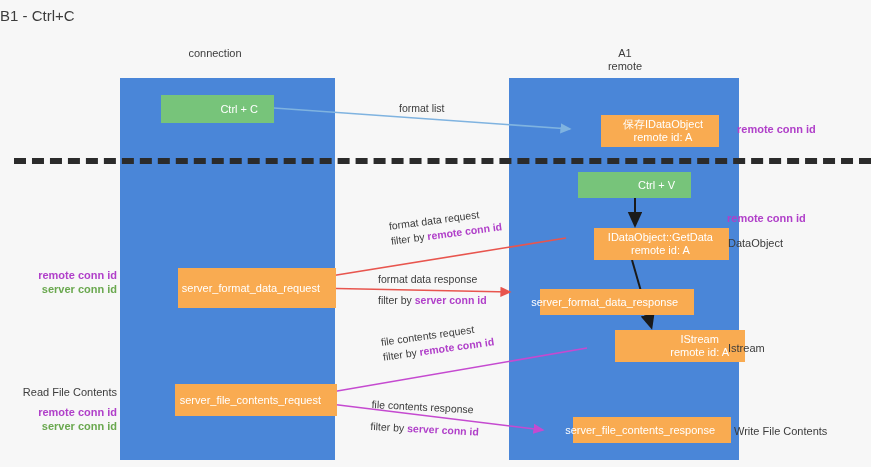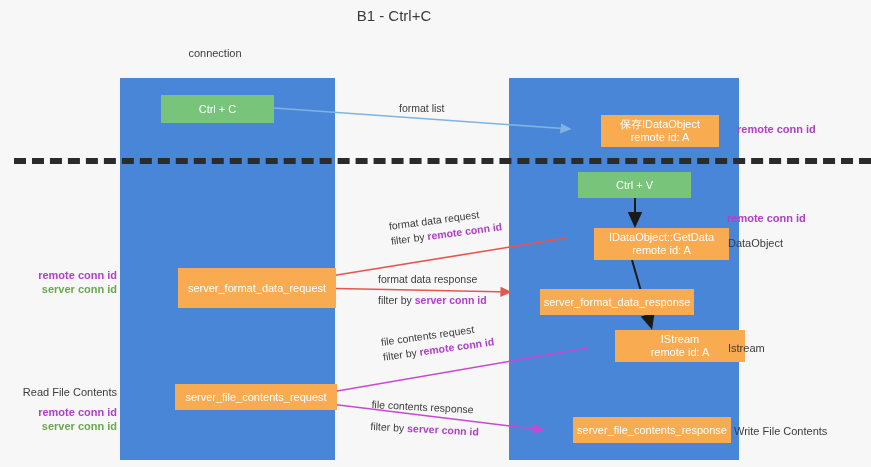--- a/index.html
+++ b/index.html
@@ -7,21 +7,21 @@
     width:871px;height:467px;position:relative;overflow:hidden;
     background:#f7f7f7;
     font-family:"Liberation Sans","DejaVu Sans",sans-serif;
     color:#3c3c3c;
   }
   #stage{position:absolute;left:0;top:0;width:871px;height:467px;}
   .abs{position:absolute;}
 
   
   #title{
-    left:0;top:6px;width:788px;text-align:center;
+    left:0;top:6px;width:788px;
     font-size:15px;line-height:20px;color:#3c3c3c;
   }
 
   
   .lane-head{
     text-align:center;font-size:11px;line-height:13px;color:#3c3c3c;
   }
   #head-b1{left:145px;top:47px;width:140px;}
   #head-a1{left:545px;top:47px;width:160px;}
 
@@ -32,36 +32,36 @@
 
   
   #divider{
     left:14px;top:158px;width:857px;height:0;
     border-top:6px dashed #2b2b2b;
   }
 
   
   .box{
     box-sizing:border-box;
-    display:flex;align-items:center;justify-content:center;
+    display:flex;align-items:center;justify-content:flex-end;
     text-align:center;color:#ffffff;font-size:11px;line-height:13px;
-    padding:2px 4px;
+    padding:2px 16px;
   }
   .box.orange{background:#f9ab51;margin-left:26px;}
   .box.green{background:#77c47a;}
   .box .l2{display:block;}
 
   #box-ctrlc{left:161px;top:95px;width:113px;height:28px;}
   #box-idataobject{left:575px;top:115px;width:118px;height:32px;}
   #box-ctrlv{left:578px;top:172px;width:113px;height:26px;}
   #box-getdata{left:568px;top:228px;width:135px;height:32px;}
   #box-sfdreq{left:152px;top:268px;width:158px;height:40px;}
   #box-sfdresp{left:514px;top:289px;width:154px;height:26px;}
   #box-istream{left:589px;top:330px;width:130px;height:32px;}
-  #box-sfcreq{left:149px;top:384px;width:162px;height:26px;}
+  #box-sfcreq{left:149px;top:384px;width:162px;height:32px;}
   #box-sfcresp{left:547px;top:417px;width:158px;height:26px;}
 
   
   .side{font-size:11px;line-height:14px;}
   .purple{color:#b03fc9;font-weight:bold;}
   .green-t{color:#6aa84f;font-weight:bold;}
   .plain{color:#3c3c3c;}
 
   #lbl-remote-1{left:737px;top:122px;}
   #lbl-remote-2{left:727px;top:211px;}
@@ -120,20 +120,24 @@
     <path d="M632,260 L651,326" stroke="#1a1a1a" stroke-width="2" fill="none" marker-end="url(#ah-blk)"></path>
 
     <path d="M587,348 L314,395" stroke="#c54ad0" stroke-width="1.6" fill="none" marker-end="url(#ah-mag)"></path>
 
     <path d="M314,402 L543,430" stroke="#c54ad0" stroke-width="1.6" fill="none" marker-end="url(#ah-mag)"></path>
   </svg>
 
   <div class="abs lane-head" id="head-b1">
     <div>connection</div>
   </div>
+  <div class="abs lane-head" id="head-a1">
+    <div>A1</div>
+    <div>remote</div>
+  </div>
 
   <div class="abs" id="title">
     <div>B1 - Ctrl+C</div>
   </div>
 
   <div class="abs box green" id="box-ctrlc">
     <span>Ctrl + C</span>
   </div>
 
   <div class="abs box orange" id="box-idataobject">

